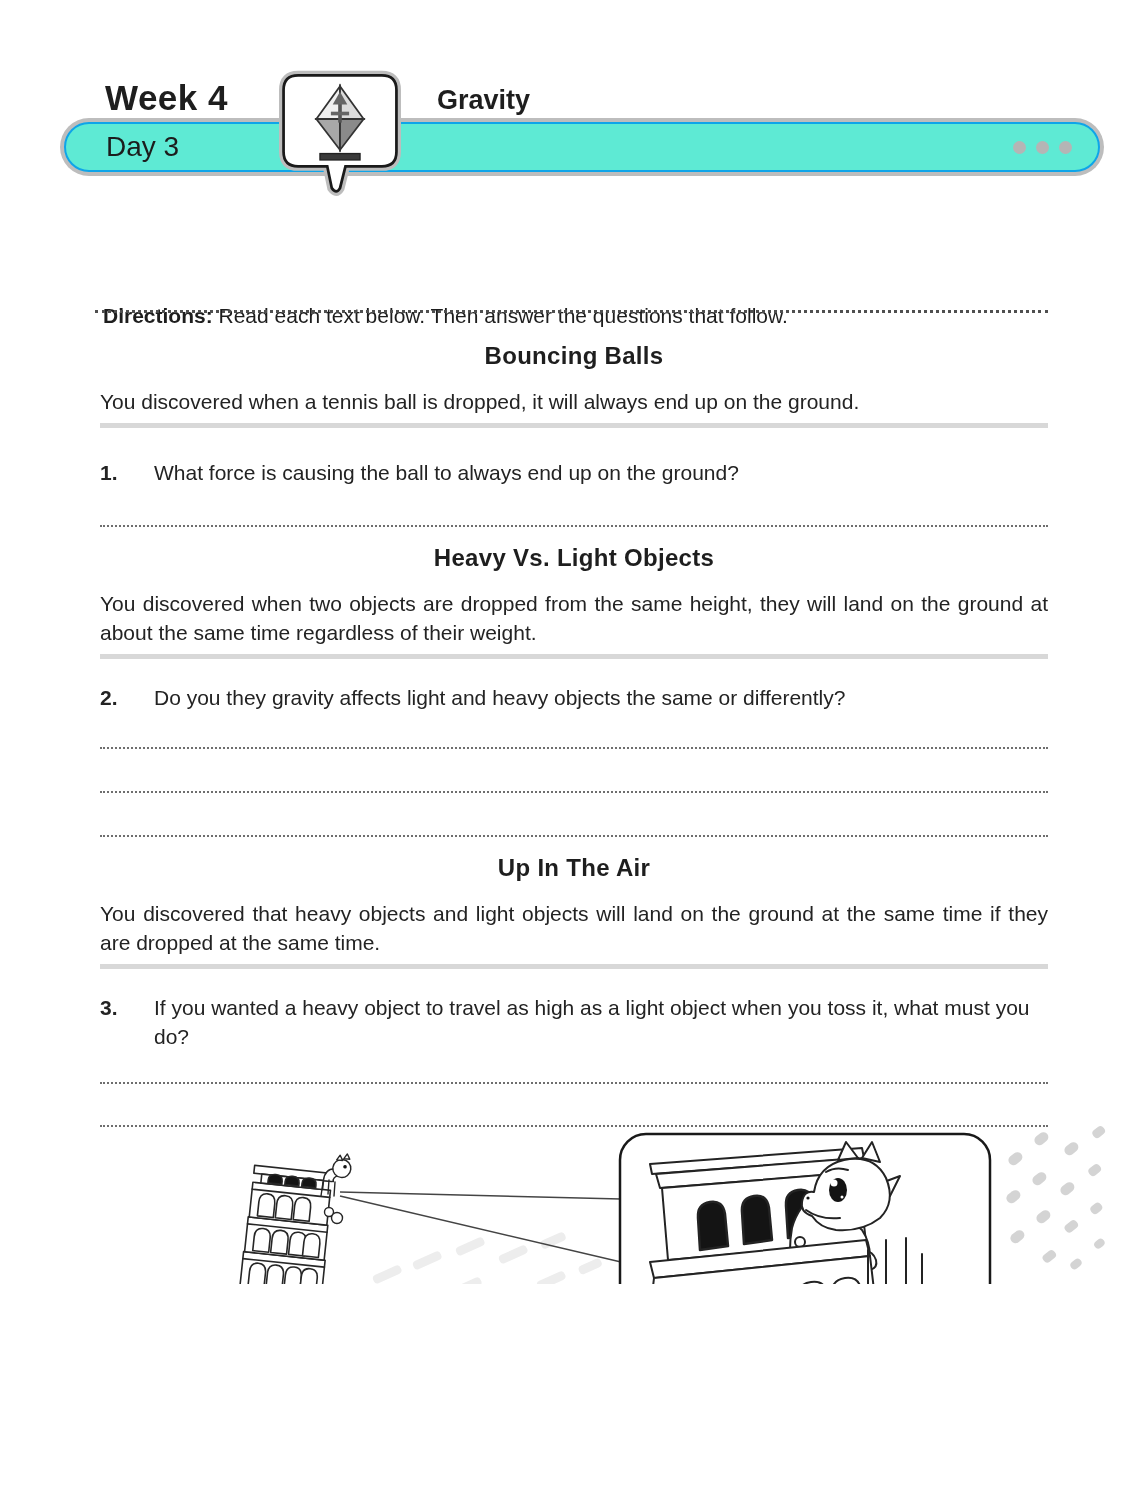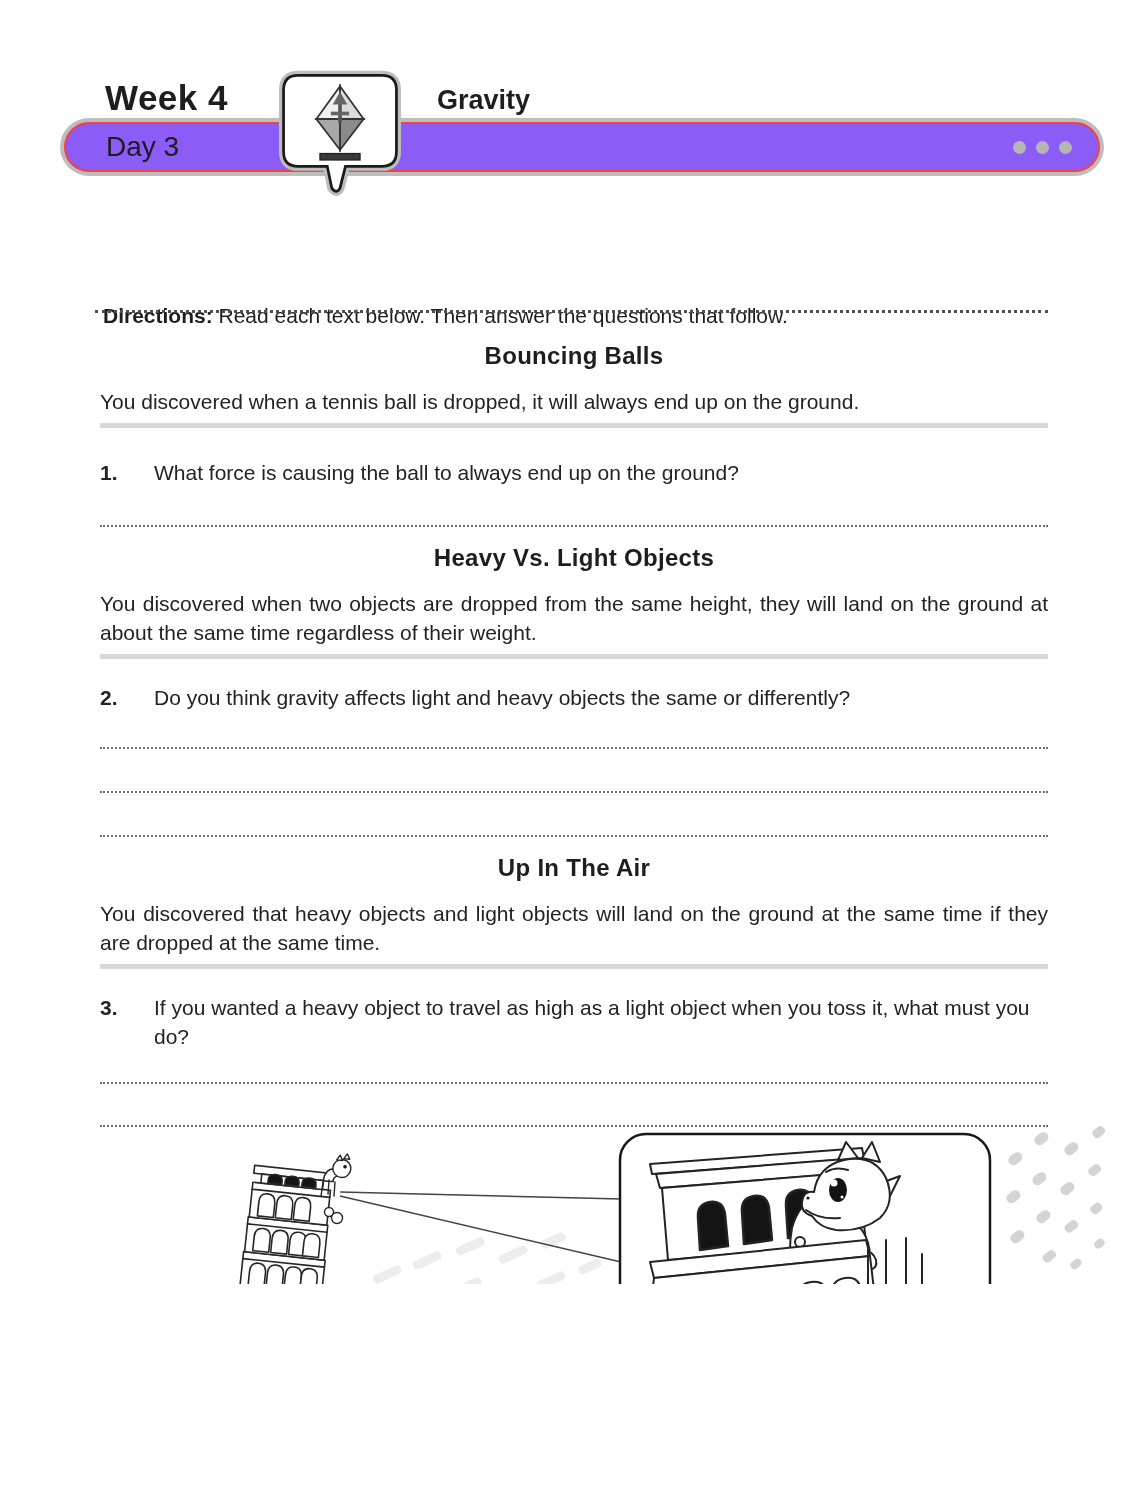--- a/index.html
+++ b/index.html
@@ -6,21 +6,21 @@
   .page{
     position:relative; width:1148px; height:1284px; overflow:hidden;
     background:#ffffff; color:#1e1e1e;
     font-family:"Liberation Sans", sans-serif;
     text-decoration:underline;
   }
   
   .week-label{position:absolute; left:105px; top:78px; font-size:35px; font-weight:800; letter-spacing:.5px;}
   .header-bar{
     position:absolute; left:64px; top:122px; width:1032px; height:46px;
-    background:#8b5cf6; border:2px solid #ef4444; border-radius:26px;
+    background:#5eead4; border:2px solid #0ea5e9; border-radius:26px;
     box-shadow:0 0 0 4px #bdbdbd;
   }
   .day-label{position:absolute; left:40px; top:7px; font-size:28px; color:#1c1c1c;}
   .bar-subtitle{position:absolute; left:370px; top:8px; font-size:26px; letter-spacing:.5px; color:#222;}
   .bar-dots{position:absolute; right:26px; top:17px; display:flex; gap:10px;}
   .bar-dots span{width:13px; height:13px; border-radius:50%; background:#b5b5b5;}
   .bubble-wrap{position:absolute; left:276px; top:68px; width:128px; height:132px; z-index:3;}
   .topic-title{position:absolute; left:437px; top:85px; font-size:27px; font-weight:700;}
   
   .intro{position:absolute; left:103px; top:205px; width:945px;
@@ -98,21 +98,21 @@
       </div>
       <div class="answer-line gap-38"></div>
     </section>
 
     <section>
       <h2 class="topic-heading mt16">Heavy Vs. Light Objects</h2>
       <p class="passage">You discovered when two objects are dropped from the same height, they will land on the ground at about the same time regardless of their weight.</p>
       <div class="passage-rule"></div>
       <div class="question">
         <span class="qnum">2.</span>
-        <span class="qtext">Do you think gravity affects light and heavy objects the same or differently?</span>
+        <span class="qtext">Do you they gravity affects light and heavy objects the same or differently?</span>
       </div>
       <div class="answer-line gap-35"></div>
       <div class="answer-line gap-42"></div>
       <div class="answer-line gap-42"></div>
     </section>
 
     <section>
       <h2 class="topic-heading mt16">Up In The Air</h2>
       <p class="passage">You discovered that heavy objects and light objects will land on the ground at the same time if they are dropped at the same time.</p>
       <div class="passage-rule"></div>

